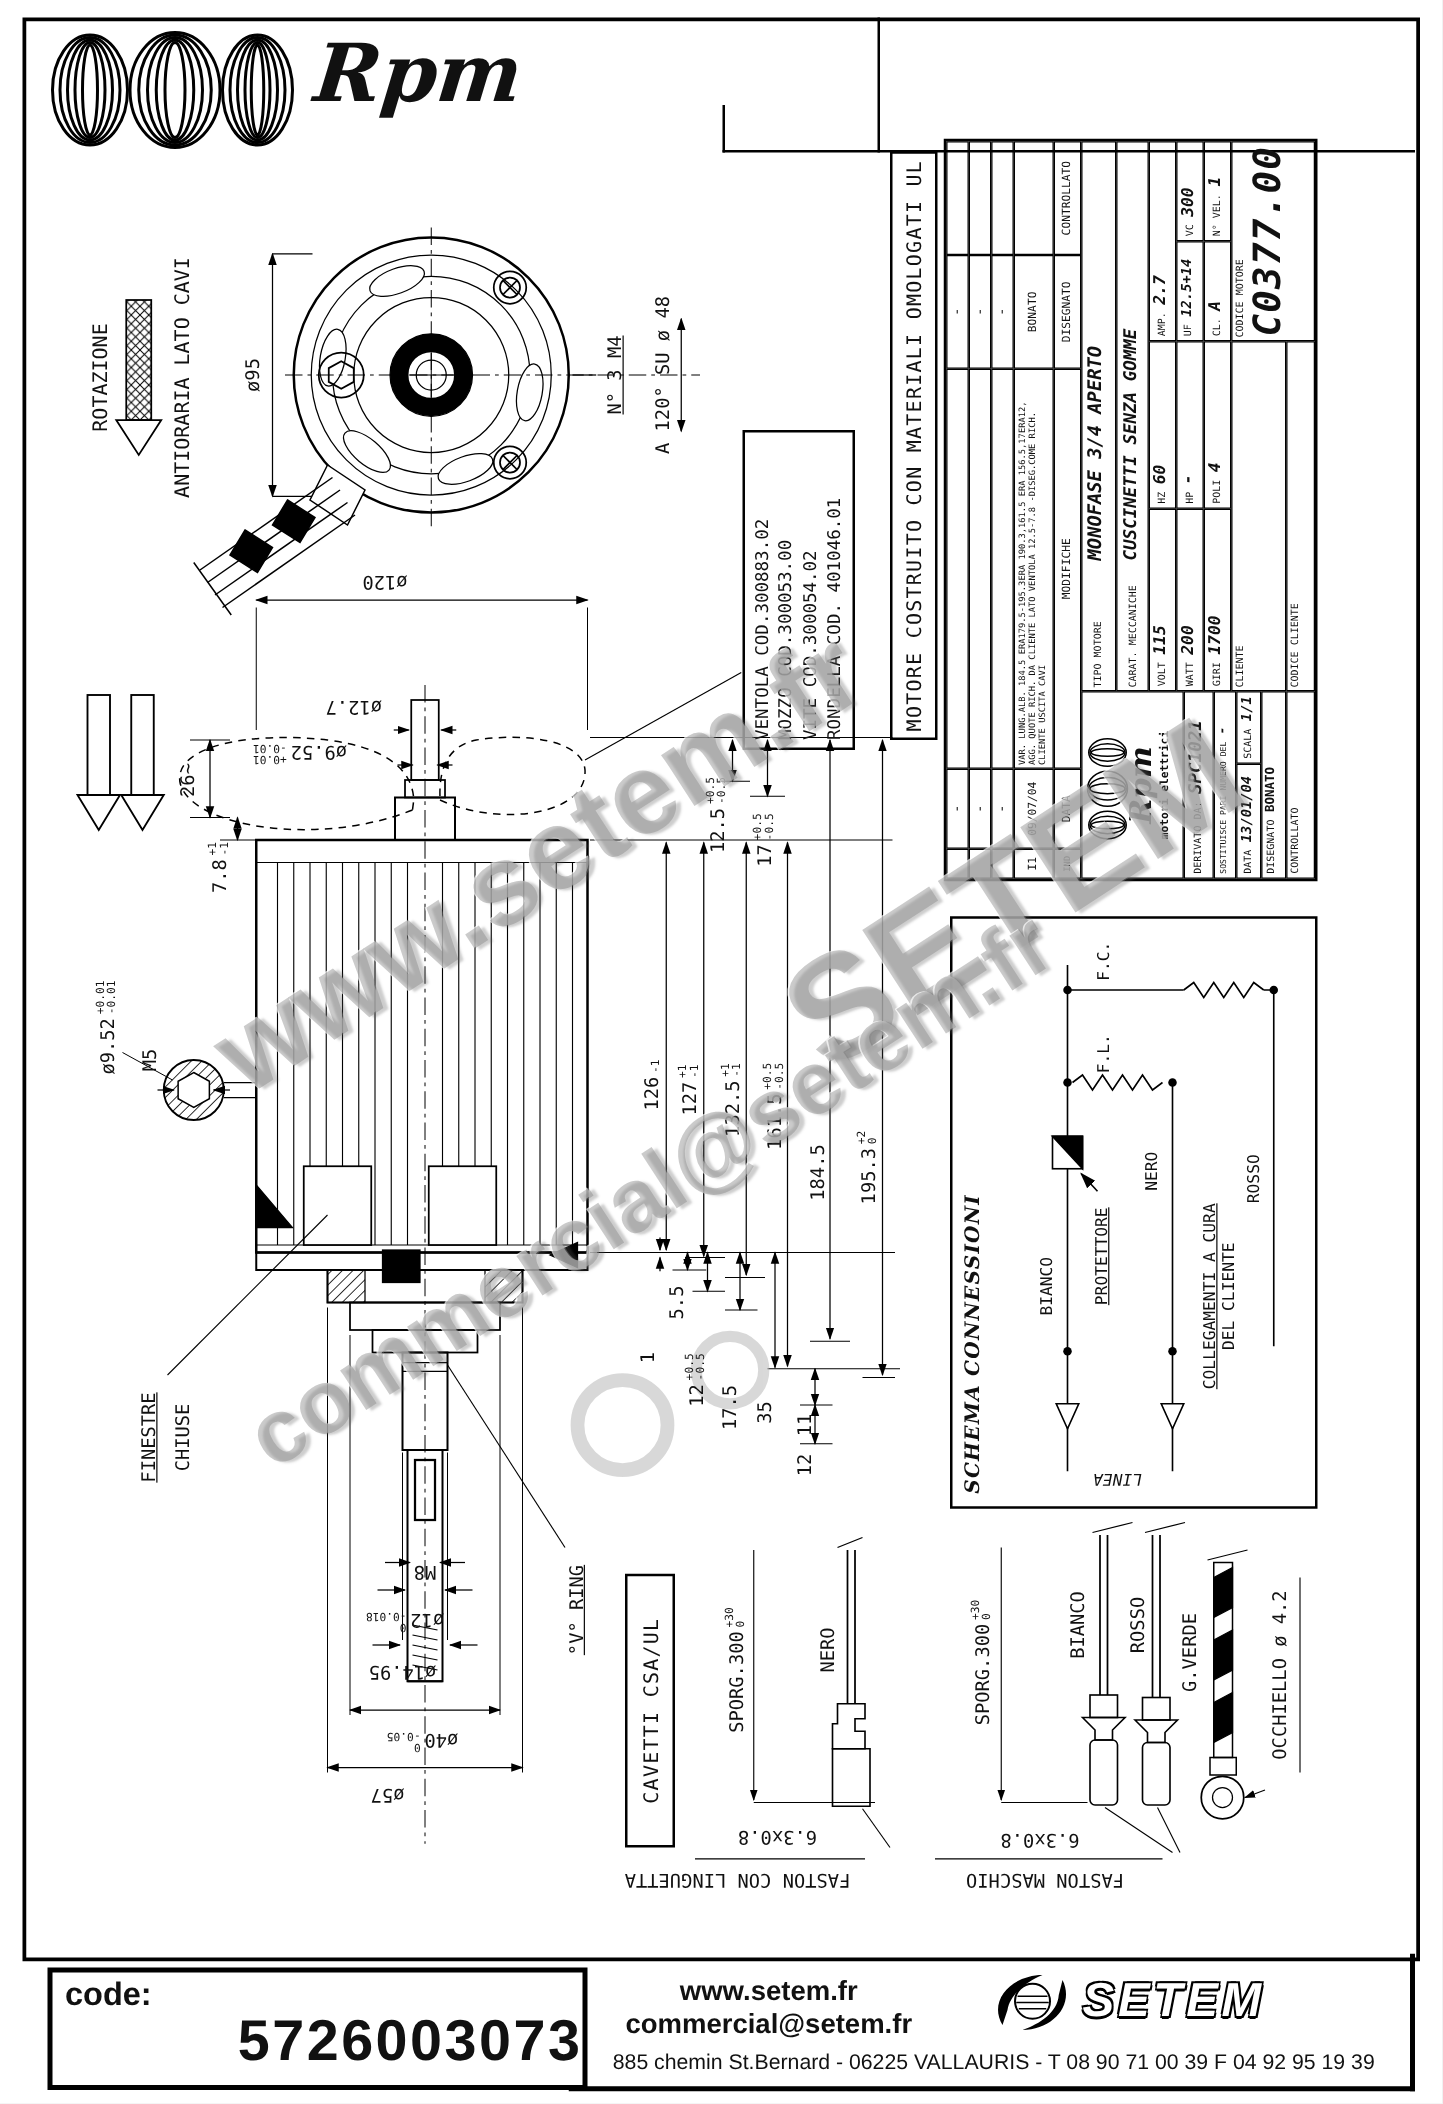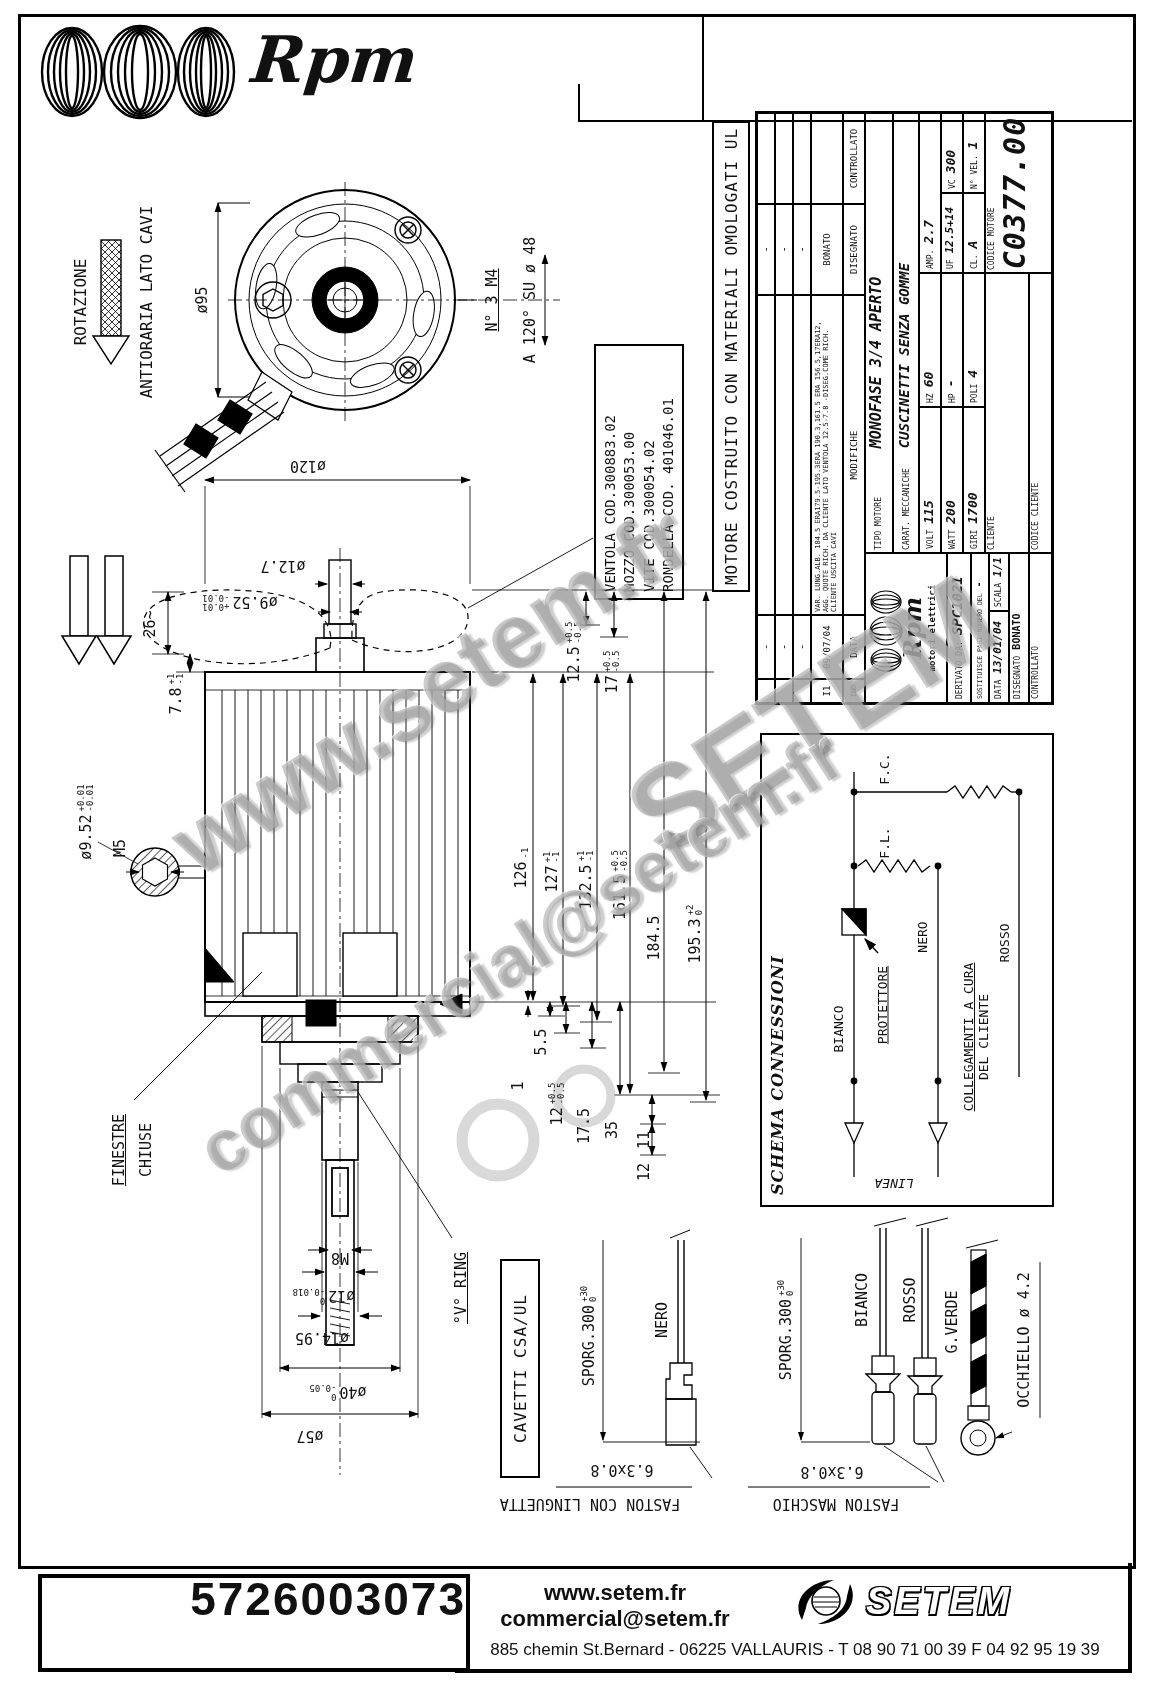--- a/index.html
+++ b/index.html
@@ -770,20 +770,21 @@
     <div class="cell" style="left:150px;top:272px;width:280px;height:23px">
       <span class="cl">CODICE CLIENTE</span>
     </div>
     <div class="cell" style="left:430px;top:228px;width:160px;height:67px">
       <span class="cl">CODICE MOTORE</span>
       <div class="tb-big">C0377.00</div>
     </div>
   </div>
 
   <div id="codebox">
+    <div id="code-label">code:</div>
     <div id="code-value">5726003073</div>
   </div>
   <div class="foot-center" style="left:475px;top:1580px;width:280px;font-weight:bold;font-size:22px">www.setem.fr</div>
   <div class="foot-center" style="left:455px;top:1606px;width:320px;font-weight:bold;font-size:22px">commercial@setem.fr</div>
   <div class="foot-center" style="left:450px;top:1640px;width:690px;font-size:17px">885 chemin St.Bernard  -  06225 VALLAURIS  -  T 08 90 71 00 39   F 04 92 95 19 39</div>
   <div class="abs" style="left:792px;top:1572px;z-index:4;display:flex;align-items:center;gap:8px">
     <svg width="66" height="58" viewBox="0 0 66 58" style="position:relative">
       <path d="M10,48 C-2,28 18,8 42,8 C30,13 16,23 14,36 Z" fill="#000"></path>
       <path d="M58,12 C68,32 50,52 26,52 C40,47 54,38 55,24 Z" fill="#000"></path>
       <circle cx="34" cy="29" r="14" fill="#fff" stroke="#000" stroke-width="1.6"></circle>

